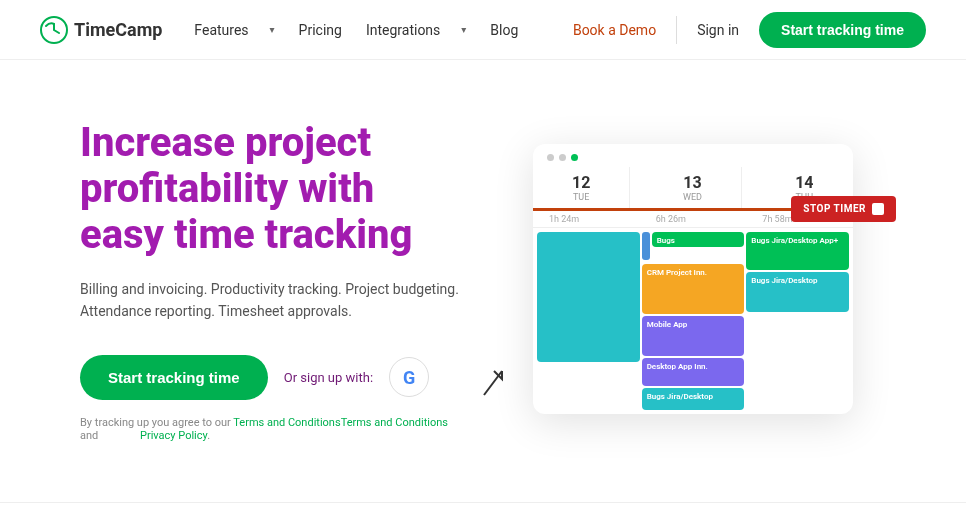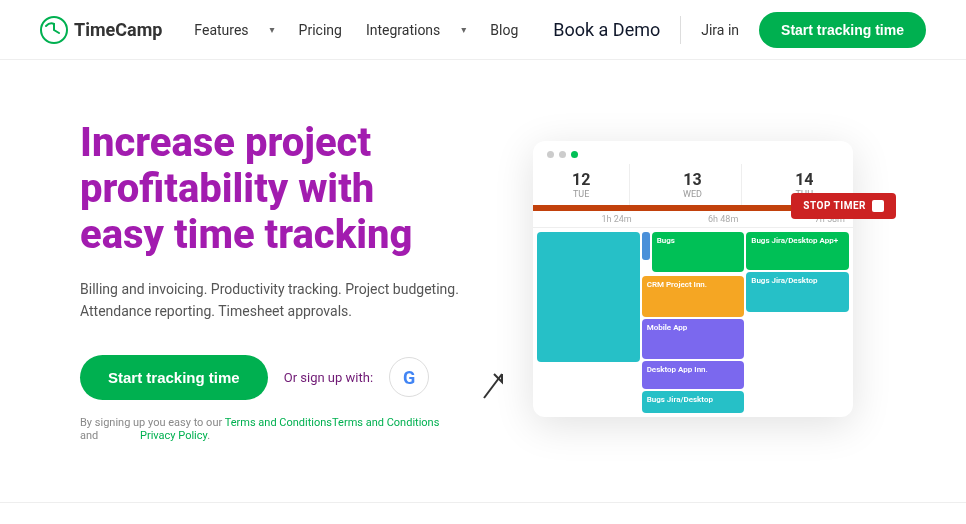--- a/index.html
+++ b/index.html
@@ -16,21 +16,21 @@
       position: relative;
     }
     .navbar-left { display: flex; align-items: center; gap: 32px; }
     .logo { display: flex; align-items: center; gap: 6px; font-weight: 700; font-size: 18px; color: #333; text-decoration: none; }
     .logo-icon { width: 28px; height: 28px; }
     .nav-links { display: flex; align-items: center; gap: 24px; }
     .nav-link { font-size: 14px; color: #333; text-decoration: none; cursor: pointer; display: flex; align-items: center; gap: 21px; }
     .chevron { font-size: 10px; color: #666; }
     .nav-divider { width: 1px; height: 28px; background: #ddd; }
     .navbar-right { display: flex; align-items: center; gap: 20px; }
-    .btn-book-demo { font-size: 18px; color: #0f172a; text-decoration: none; cursor: pointer; }
+    .btn-book-demo { font-size: 14px; color: #c2410c; text-decoration: none; cursor: pointer; }
     .btn-signin { font-size: 14px; color: #333; text-decoration: none; cursor: pointer; }
     .btn-start-tracking {
       background: #00b050;
       color: #fff;
       border: none;
       border-radius: 24px;
       padding: 10px 22px;
       font-size: 14px;
       font-weight: 600;
       cursor: pointer;
@@ -83,26 +83,26 @@
       box-shadow: 0 8px 40px rgba(0,0,0,0.12);
       overflow: hidden;
       width: 100%;
       max-width: 320px;
       margin: 0 auto;
       position: relative;
     }
     .cal-dots { padding: 10px 14px 6px; display: flex; gap: 5px; }
     .cal-dot { width: 7px; height: 7px; border-radius: 50%; background: #ccc; }
     .cal-dot.green { background: #00c056; }
-    .cal-header { display: grid; grid-template-columns: 1fr 1fr 1fr; border-bottom: 6px solid #c2410c; gap: 14px; }
+    .cal-header { display: grid; grid-template-columns: 1fr 1fr 1fr; border-bottom: 3px solid #c2410c; gap: 14px; }
     .cal-day-col { padding: 6px 8px; text-align: center; border-right: 1px solid #eee; }
     .cal-day-col:last-child { border-right: none; }
     .cal-day-num { font-size: 16px; font-weight: 700; color: #333; }
     .cal-day-name { font-size: 9px; color: #999; text-transform: uppercase; }
-    .cal-time-row { font-size: 9px; color: #aaa; padding: 3px 8px; text-align: right; }
+    .cal-time-row { font-size: 9px; color: #aaa; padding: 3px 16px; text-align: left; }
     .cal-body { display: grid; grid-template-columns: 1fr 1fr 1fr; min-height: 160px; gap: 2px; padding: 4px; }
     .cal-col { position: relative; display: flex; flex-direction: column; gap: 2px; }
     .cal-block {
       border-radius: 4px;
       padding: 4px 5px;
       font-size: 8px;
       font-weight: 600;
       color: #fff;
       overflow: hidden;
     }
@@ -174,36 +174,36 @@
         <span class="chevron">▾</span>
       </a>
       <a class="nav-link">
         <span>Blog</span>
       </a>
     </nav>
   </div>
   <div class="navbar-right">
     <a class="btn-book-demo">Book a Demo</a>
     <div class="nav-divider"></div>
-    <a class="btn-signin">Jira in</a>
+    <a class="btn-signin">Sign in</a>
     <button class="btn-start-tracking">Start tracking time</button>
   </div>
 </nav>
 
 <section class="hero">
   <div class="hero-left">
     <h1 class="hero-title">Increase project profitability with easy time tracking</h1>
     <p class="hero-subtitle">Billing and invoicing. Productivity tracking. Project budgeting. Attendance reporting. Timesheet approvals.</p>
     <div class="hero-actions">
       <button class="btn-hero-cta">Start tracking time</button>
       <span class="or-signup">Or sign up with:</span>
       <div class="google-btn">G</div>
     </div>
     <p class="hero-legal">
-      <span>By signing up you easy to our</span>
+      <span>By tracking up you agree to our</span>
       <a style="color:#00b050;text-decoration:none;">Terms and Conditions</a><span style="color:#00b050">Terms and Conditions</span>
       <span>and</span>
       <span style="color:#00b050;cursor:pointer;margin-left:39px;">Privacy Policy</span><span>.</span>
     </p>
   </div>
 
   <div class="hero-right">
     <div style="position:relative; display:inline-block; width:100%;">
       <div class="calendar-widget">
 
@@ -223,36 +223,36 @@
             <div class="cal-day-name">WED</div>
           </div>
           <div class="cal-day-col">
             <div class="cal-day-num">14</div>
             <div class="cal-day-name">THU</div>
           </div>
         </div>
 
         <div style="display:grid;grid-template-columns:1fr 1fr 1fr;border-bottom:1px solid #eee;">
           <div class="cal-time-row">1h 24m</div>
-          <div class="cal-time-row">6h 48m</div>
+          <div class="cal-time-row">6h 26m</div>
           <div class="cal-time-row">7h 58m</div>
         </div>
 
         <div class="cal-body">
 
           <div class="cal-col">
             <div class="cal-block block-teal" style="height:130px;"></div>
           </div>
 
           <div class="cal-col">
             <div style="display:flex;gap:2px;margin-bottom:2px;">
               <div style="width:8px;height:28px;background:#4a90d9;border-radius:3px;"></div>
-              <div class="cal-block block-green" style="height:40px;flex:1;">Bugs</div>
+              <div class="cal-block block-green" style="height:15px;flex:1;">Bugs</div>
             </div>
-            <div class="cal-block block-yellow" style="height:41px;">CRM Project Inn.</div>
+            <div class="cal-block block-yellow" style="height:50px;">CRM Project Inn.</div>
             <div class="cal-block block-purple" style="height:40px;">Mobile App</div>
             <div class="cal-block block-purple" style="height:28px;">Desktop App Inn.</div>
             <div class="cal-block block-teal" style="height:22px;">Bugs Jira/Desktop</div>
           </div>
 
           <div class="cal-col">
             <div class="cal-block block-green" style="height:38px;">Bugs Jira/Desktop App+</div>
             <div class="cal-block block-teal" style="height:40px;">Bugs Jira/Desktop</div>
           </div>
         </div>

